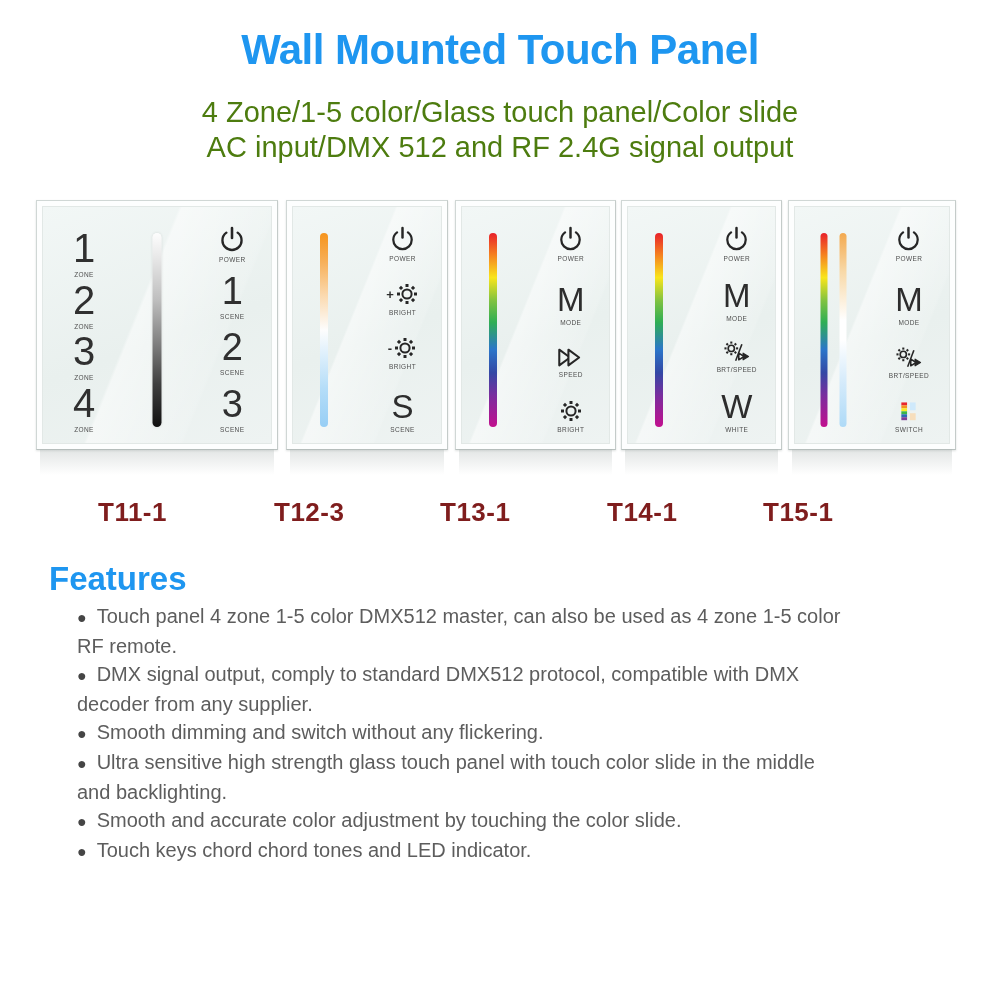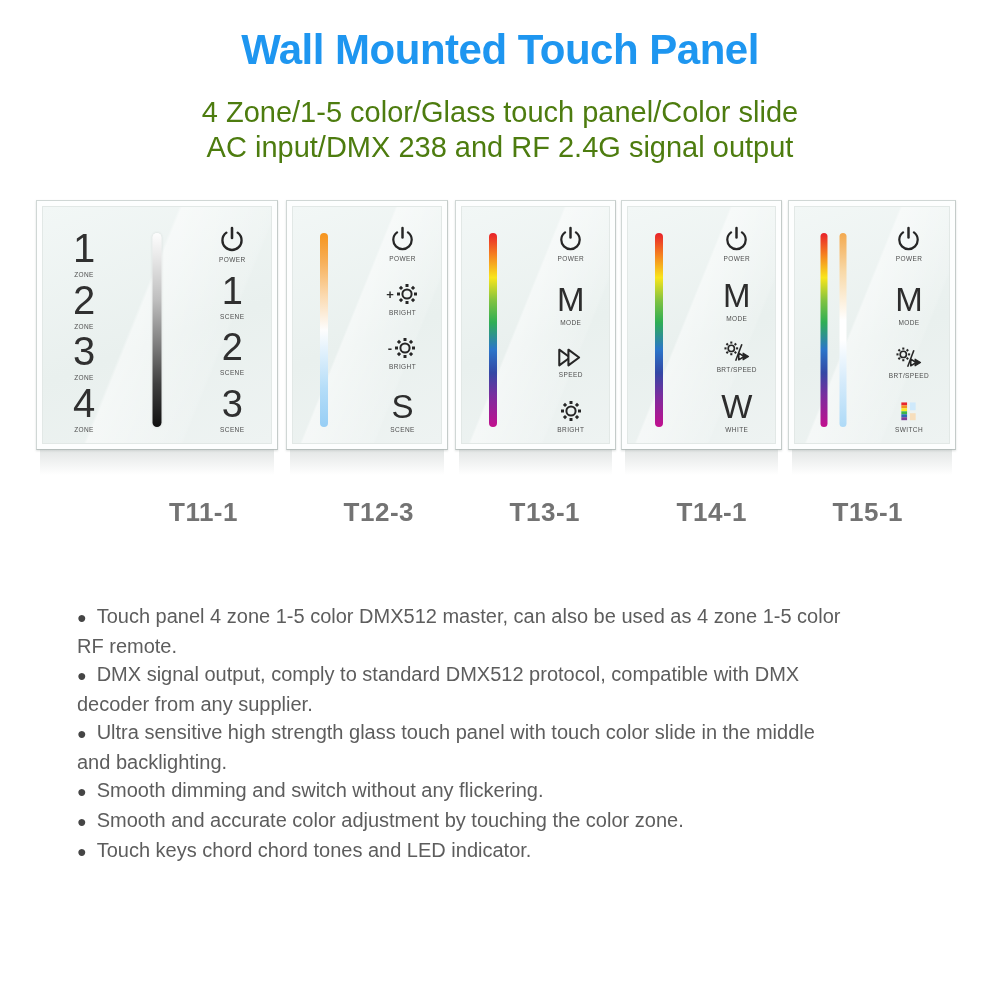--- a/index.html
+++ b/index.html
@@ -55,22 +55,22 @@
   #panel-1 .zones  { left:9%;  width:18%; padding-top:21px; }
   #panel-1 .rkeys  { right:6%; width:22%; }
   #panel-1 .slider { left:50%; transform:translateX(-50%); }
   
   .panel.narrow .rkeys { right:5%; width:42%; }
   .panel.narrow .slider { left:21%; transform:translateX(-50%); width:8px; }
   #panel-5 .slider.rgb { left:19%; width:7px; }
   #panel-5 .slider.ct2 { left:31%; width:7px; }
 
   
-  .model { position:absolute; top:497px; width:140px; text-align:right;
-           font-size:26px; font-weight:bold; color:#737373; letter-spacing:.5px; }
+  .model { position:absolute; top:497px; width:140px; text-align:left;
+           font-size:26px; font-weight:bold; color:#7f1d1d; letter-spacing:.5px; }
 
   
   .features-heading { position:absolute; left:49px; top:560px; font-size:33px;
            font-weight:bold; color:#1e96f0; }
   .features-list { position:absolute; left:52px; top:602px; width:900px;margin-left:25px; }
   .feature { font-size:20px; line-height:28px; color:#5d5d5d; }
   .feature .bullet { font-size:16px; color:#454545; margin-right:10px; }
   .feature .ftext { white-space:pre-line; }
 </style>
 </head>
@@ -125,21 +125,21 @@
       <rect x="12.5" y="2.5" width="6" height="8.2" fill="#cfe9fb"></rect>
       <rect x="12.5" y="13.8" width="6" height="7.3" fill="#f7debc"></rect>
     </symbol>
   </defs>
 </svg>
 
 <div class="page">
 
   <div class="title">Wall Mounted Touch Panel</div>
   <div class="subtitle l1">4 Zone/1-5 color/Glass touch panel/Color slide</div>
-  <div class="subtitle l2">AC input/DMX 238 and RF 2.4G signal output</div>
+  <div class="subtitle l2">AC input/DMX 512 and RF 2.4G signal output</div>
 
   <div class="panel" id="panel-1">
     <div class="glass">
       <div class="col zones">
         <div class="key">
           <span class="num">1</span>
           <span class="cap">ZONE</span>
         </div>
         <div class="key">
           <span class="num">2</span>
@@ -302,25 +302,26 @@
       </div>
     </div>
   </div>
 
   <div class="model" style="left:98px">T11-1</div>
   <div class="model" style="left:274px">T12-3</div>
   <div class="model" style="left:440px">T13-1</div>
   <div class="model" style="left:607px">T14-1</div>
   <div class="model" style="left:763px">T15-1</div>
 
+  <div class="features-heading">Features</div>
   <div class="features-list">
     <p class="feature"><span class="bullet">●</span><span class="ftext">Touch panel 4 zone 1-5 color DMX512 master, can also be used as 4 zone 1-5 color
 RF remote.</span></p>
     <p class="feature"><span class="bullet">●</span><span class="ftext">DMX signal output, comply to standard DMX512 protocol, compatible with DMX
 decoder from any supplier.</span></p>
+    <p class="feature"><span class="bullet">●</span><span class="ftext">Smooth dimming and switch without any flickering.</span></p>
     <p class="feature"><span class="bullet">●</span><span class="ftext">Ultra sensitive high strength glass touch panel with touch color slide in the middle
 and backlighting.</span></p>
-    <p class="feature"><span class="bullet">●</span><span class="ftext">Smooth dimming and switch without any flickering.</span></p>
-    <p class="feature"><span class="bullet">●</span><span class="ftext">Smooth and accurate color adjustment by touching the color zone.</span></p>
+    <p class="feature"><span class="bullet">●</span><span class="ftext">Smooth and accurate color adjustment by touching the color slide.</span></p>
     <p class="feature"><span class="bullet">●</span><span class="ftext">Touch keys chord chord tones and LED indicator.</span></p>
   </div>
 
 </div>
 
 </body></html>

